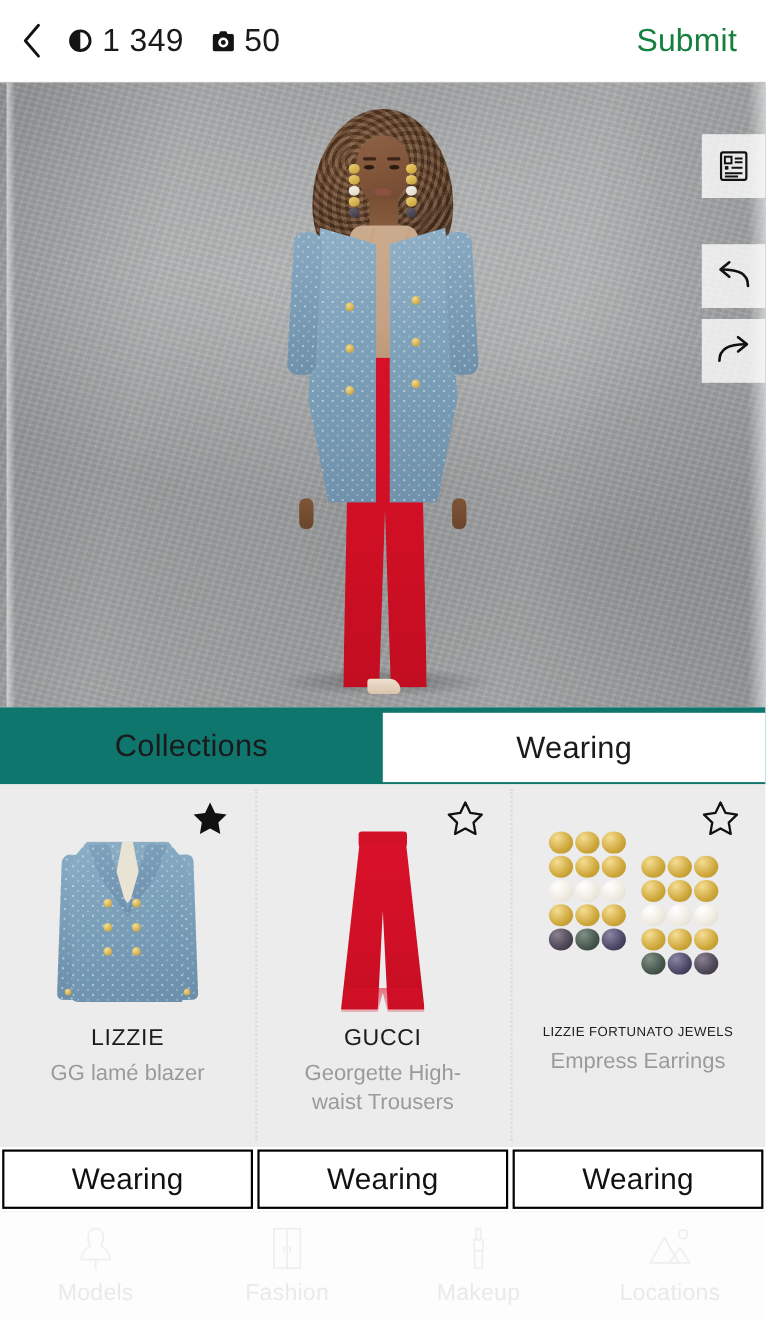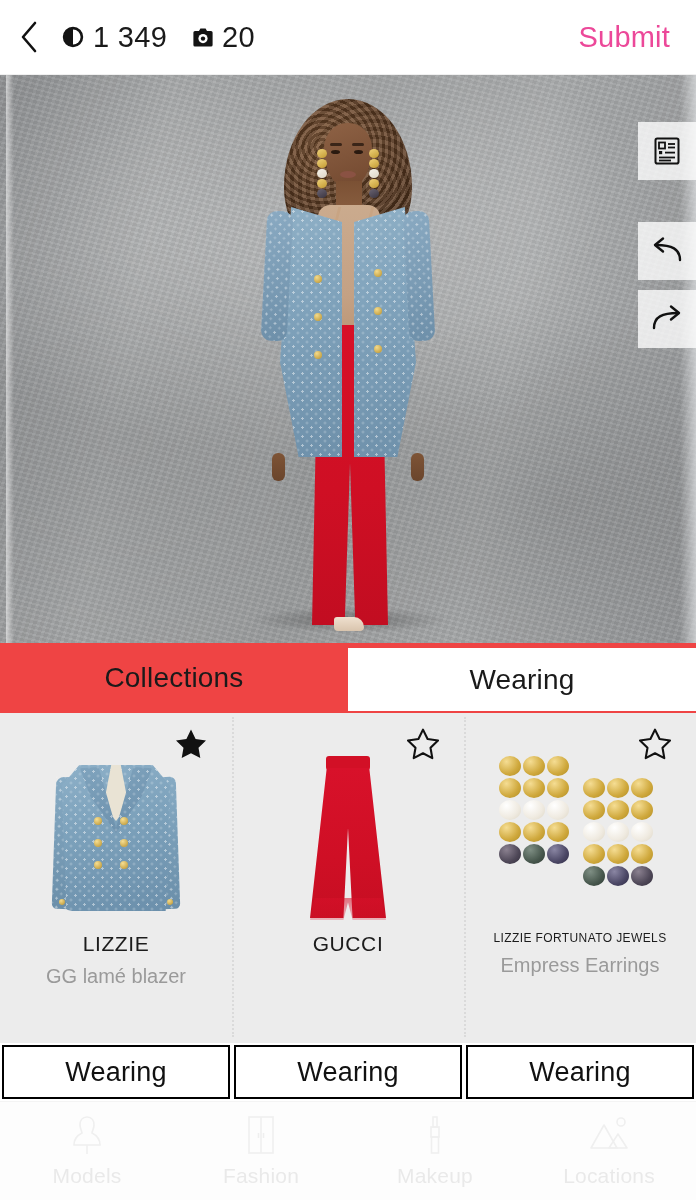--- a/index.html
+++ b/index.html
@@ -19,21 +19,21 @@
   .back-btn{
     width:58px; height:75px; display:flex; align-items:center; justify-content:center;
     cursor:pointer;
   }
   .back-chev{ width:20px; height:32px; }
   .currency-group{ display:flex; align-items:flex-end; gap:26px; margin-left:4px; }
   .cur{ display:flex; align-items:center; gap:9px; }
   .cur-val{ font-size:29px; color:#1a1a1a; letter-spacing:0.3px; }
   .submit-btn{
     margin-left:auto; margin-right:26px;
-    font-size:29px; color:#ec4899; cursor:pointer; letter-spacing:0.2px;
+    font-size:29px; color:#15803d; cursor:pointer; letter-spacing:0.2px;
   }
 
   
   .canvas{
     position:absolute; left:0; top:75px; width:696px; height:568px;
     overflow:hidden; background:#9b9b9b;
   }
   .backdrop{
     position:absolute; inset:0;
     background:
@@ -160,21 +160,21 @@
     background:rgba(255,255,255,.78);
     display:flex; align-items:center; justify-content:center; cursor:pointer;
   }
   .tool.t1{ right:0; top:47px; }
   .tool.t2{ right:0; top:147px; }
   .tool.t3{ right:0; top:215px; }
 
   
   .tabs{
     position:absolute; left:0; top:643px; width:696px; height:70px;
-    background:#ef4444; display:flex;
+    background:#0f766e; display:flex;
   }
   .tab{
     flex:1; display:flex; align-items:center; justify-content:center;
     font-size:28px; color:#1a1a1a; cursor:pointer; letter-spacing:.2px;
   }
   .tab.active{ background:#ffffff; margin:5px 0 2px 0; }
 
   
   .panel{
     position:absolute; left:0; top:713px; width:696px; height:330px;
@@ -311,21 +311,21 @@
           <circle cx="11" cy="11" r="9.4" fill="none" stroke="#141414" stroke-width="1.6"></circle>
         </svg>
         <span class="cur-val">1 349</span>
       </div>
       <div class="cur">
         <svg width="20" height="24" viewBox="0 0 20 24">
           <path d="M2 6 h4 l1.4 -2.6 h5.2 L14 6 h4 a1.6 1.6 0 0 1 1.6 1.6 v12.4 a1.6 1.6 0 0 1 -1.6 1.6 H2 a1.6 1.6 0 0 1 -1.6 -1.6 V7.6 A1.6 1.6 0 0 1 2 6 Z" fill="#141414"></path>
           <circle cx="10" cy="13.6" r="4.6" fill="#ffffff"></circle>
           <circle cx="10" cy="13.6" r="2.2" fill="#141414"></circle>
         </svg>
-        <span class="cur-val">20</span>
+        <span class="cur-val">50</span>
       </div>
     </div>
 
     <div class="submit-btn">Submit</div>
   </div>
 
   <div class="canvas">
     <div class="backdrop"></div>
     <div class="backdrop-seam"></div>
     <div class="backdrop-seam2"></div>
@@ -461,20 +461,21 @@
         </svg>
       </div>
       <div class="thumb">
         <div class="t-trousers">
           <div class="tt-waist"></div>
           <div class="tt-legs"></div>
           <div class="tt-sheer"></div>
         </div>
       </div>
       <div class="brand">GUCCI</div>
+      <div class="pname">Georgette High-waist Trousers</div>
     </div>
 
     <div class="card">
       <div class="star">
         <svg width="34" height="34" viewBox="0 0 34 34">
           <path d="M17 2.6 L21.6 12 L32 13.5 L24.5 20.8 L26.3 31.1 L17 26.2 L7.7 31.1 L9.5 20.8 L2 13.5 L12.4 12 Z" fill="none" stroke="#111" stroke-width="2.1" stroke-linejoin="round"></path>
         </svg>
       </div>
       <div class="thumb">
         <div class="t-earrings">

